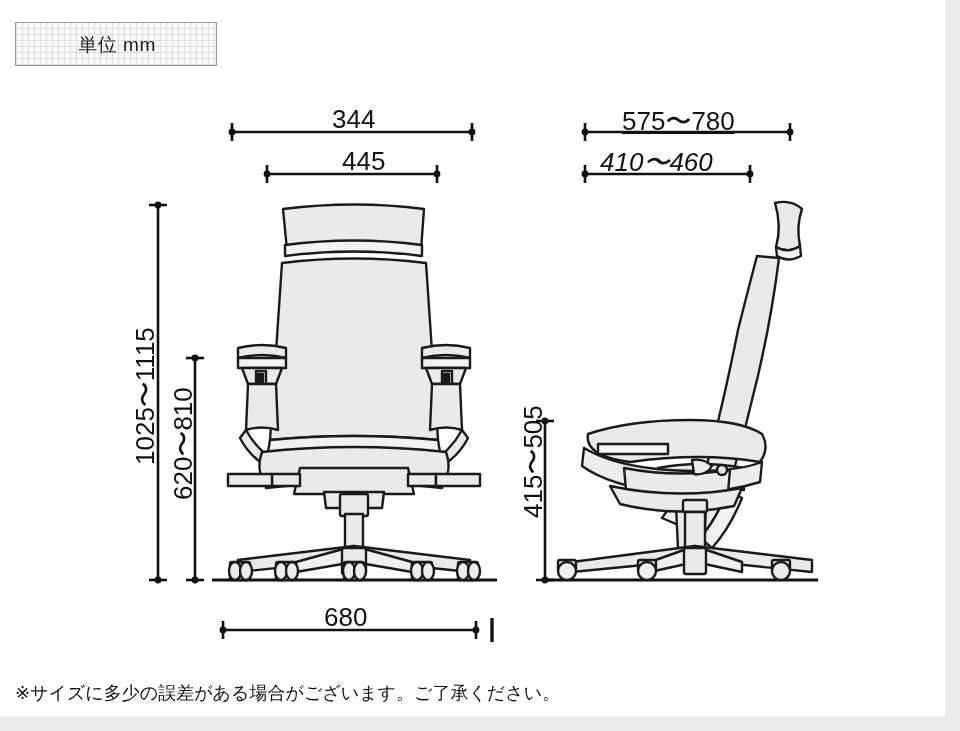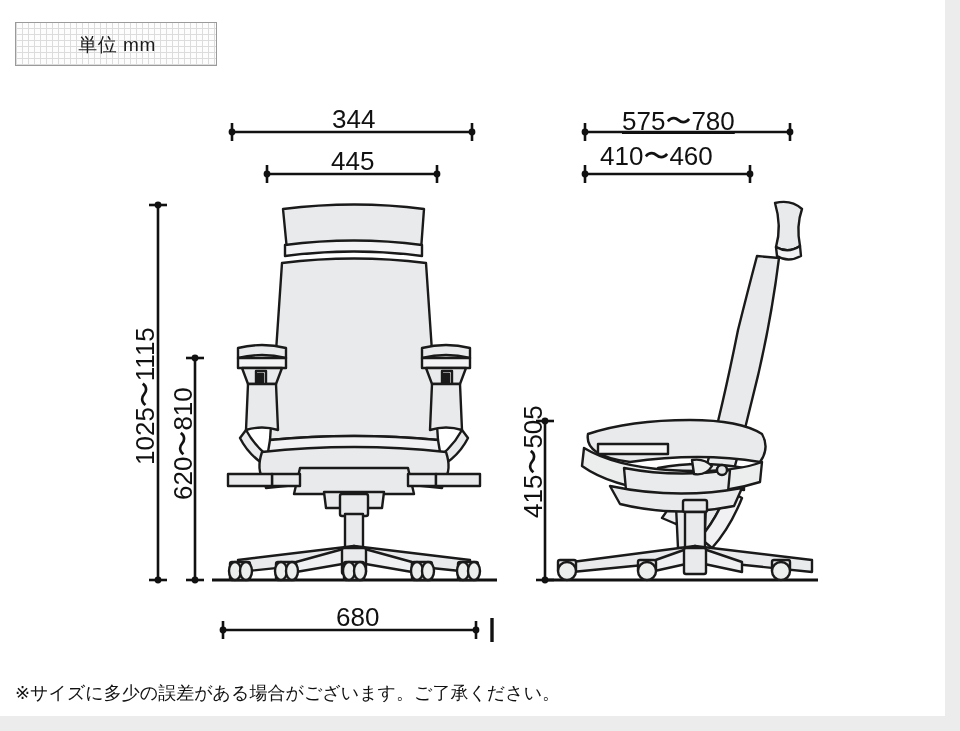--- a/index.html
+++ b/index.html
@@ -291,33 +291,33 @@
       <g>
         <line x1="223" y1="630" x2="476" y2="630" stroke="#111" stroke-width="2.6"></line>
         <use href="#tickH" x="223" y="630"></use>
         <use href="#tickH" x="476" y="630"></use>
         <line x1="492" y1="618" x2="492" y2="642" stroke="#111" stroke-width="3.4"></line>
       </g>
     </svg>
 
     <div class="dimtext" style="left:332px;top:104px;">344</div>
 
-    <div class="dimtext" style="left:331px;top:146px;">445</div>
+    <div class="dimtext" style="left:342px;top:146px;">445</div>
 
     <div class="dimtext" style="left:622px;top:104px;text-decoration:underline;">575〜780</div>
 
-    <div class="dimtext" style="left:600px;top:139px;">410〜460</div>
+    <div class="dimtext" style="left:600px;top:145px;font-style:italic;">410〜460</div>
 
     <div class="dimtext vtext" style="left:128px;top:465px;">1025〜1115</div>
 
     <div class="dimtext vtext" style="left:166px;top:500px;">620〜810</div>
 
     <div class="dimtext vtext" style="left:516px;top:518px;">415〜505</div>
 
-    <div class="dimtext" style="left:324px;top:602px;margin-left:12px;">680</div>
+    <div class="dimtext" style="left:324px;top:602px;">680</div>
 
     <div id="footnote">※サイズに多少の誤差がある場合がございます。ご了承ください。</div>
 
     <div id="unit-box">
       <div id="unit-label">単位 mm</div>
     </div>
 
   </div>
 </div>
 

